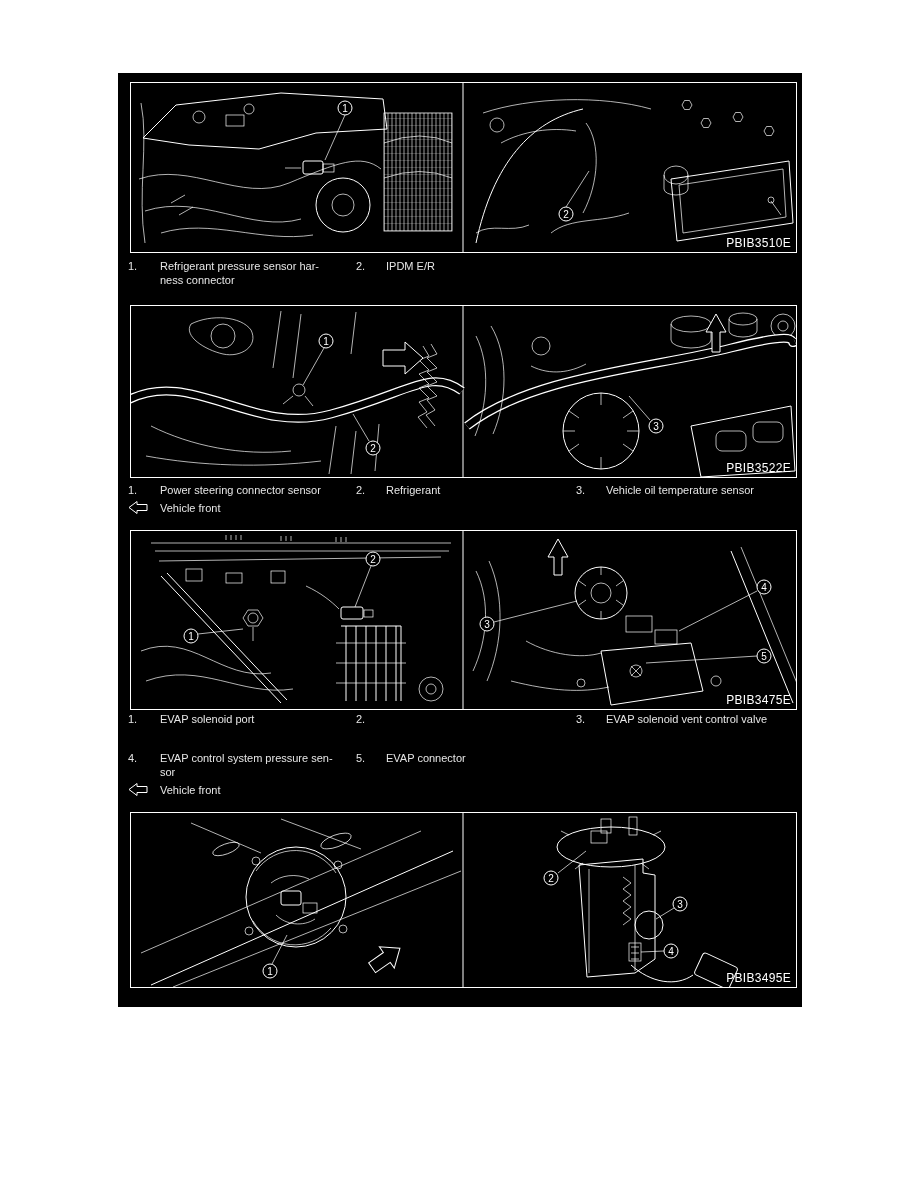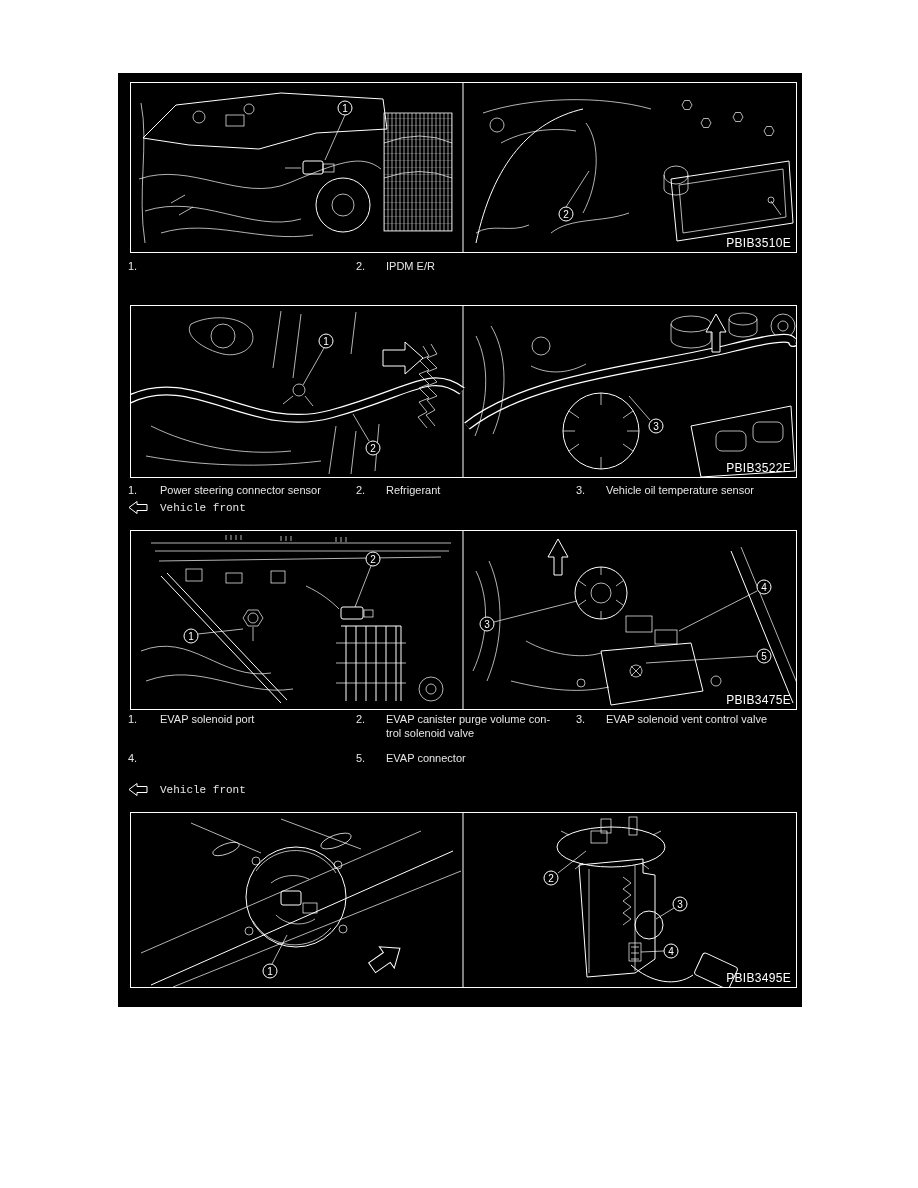--- a/index.html
+++ b/index.html
@@ -9,21 +9,21 @@
   .panel svg{display:block;}
   .ln{stroke:#fff;fill:none;stroke-width:1;}
   .lnt{stroke:#fff;fill:none;stroke-width:.7;}
   .blk{fill:#000;stroke:#fff;stroke-width:1;}
   .callout circle{fill:#000;stroke:#fff;stroke-width:1;}
   .callout text{fill:#fff;font-size:10px;font-family:"Liberation Sans",sans-serif;text-anchor:middle;}
   .code{position:absolute;right:5px;bottom:2px;color:#fff;font-size:12px;letter-spacing:.3px;}
   .cap-item{position:absolute;display:flex;color:#e6e6e6;font-size:11px;line-height:14px;white-space:nowrap;}
   .cap-num{flex:0 0 32px;}
   .cap-num.n2{flex-basis:30px;}
-  .vf-row{position:absolute;display:flex;align-items:center;color:#e6e6e6;font-size:11px;font-family:Liberation Mono, monospace;}
+  .vf-row{position:absolute;display:flex;align-items:center;color:#e6e6e6;font-size:11px;}
   .vf-row svg{margin-right:12px;display:block;}
 </style>
 </head>
 <body>
 
 <div class="figure">
 
   <div class="panel" style="top:9px;height:171px;">
     <svg width="665" height="169" viewBox="0 0 665 169">
       <defs>
@@ -82,20 +82,24 @@
       <g class="callout">
         <circle cx="435" cy="131" r="7"></circle>
         <text x="435" y="134.5">2</text>
       </g>
     </svg>
     <span class="code">PBIB3510E</span>
   </div>
 
   <div class="cap-item" style="left:10px;top:186px;">
     <span class="cap-num">1.</span>
+    <span>
+        <span style="display:block">Refrigerant pressure sensor har-</span>
+        <span style="display:block">ness connector</span>
+      </span>
   </div>
   <div class="cap-item" style="left:238px;top:186px;">
     <span class="cap-num n2">2.</span>
     <span>IPDM E/R</span>
   </div>
 
   <div class="panel" style="top:232px;height:173px;">
     <svg width="665" height="171" viewBox="0 0 665 171">
       <line class="ln" x1="332" y1="0" x2="332" y2="171"></line>
 
@@ -250,31 +254,31 @@
     </svg>
     <span class="code">PBIB3475E</span>
   </div>
 
   <div class="cap-item" style="left:10px;top:639px;">
     <span class="cap-num">1.</span>
     <span>EVAP solenoid port</span>
   </div>
   <div class="cap-item" style="left:238px;top:639px;">
     <span class="cap-num n2">2.</span>
-    <span>
-        <span style="display:block">EVAP canister purge volume con-</span>
-        <span style="display:block">trol solenoid valve</span>
-      </span>
   </div>
   <div class="cap-item" style="left:458px;top:639px;">
     <span class="cap-num n2">3.</span>
     <span>EVAP solenoid vent control valve</span>
   </div>
   <div class="cap-item" style="left:10px;top:678px;">
     <span class="cap-num">4.</span>
+    <span>
+        <span style="display:block">EVAP control system pressure sen-</span>
+        <span style="display:block">sor</span>
+      </span>
   </div>
   <div class="cap-item" style="left:238px;top:678px;">
     <span class="cap-num n2">5.</span>
     <span>EVAP connector</span>
   </div>
   <div class="vf-row" style="left:10px;top:710px;">
     <svg width="20" height="13" viewBox="0 0 20 13">
       <polygon points="19,3.5 9,3.5 9,0.5 1,6.5 9,12.5 9,9.5 19,9.5" fill="#000" stroke="#fff" stroke-width="1"></polygon>
     </svg>
     <span>Vehicle front</span>

